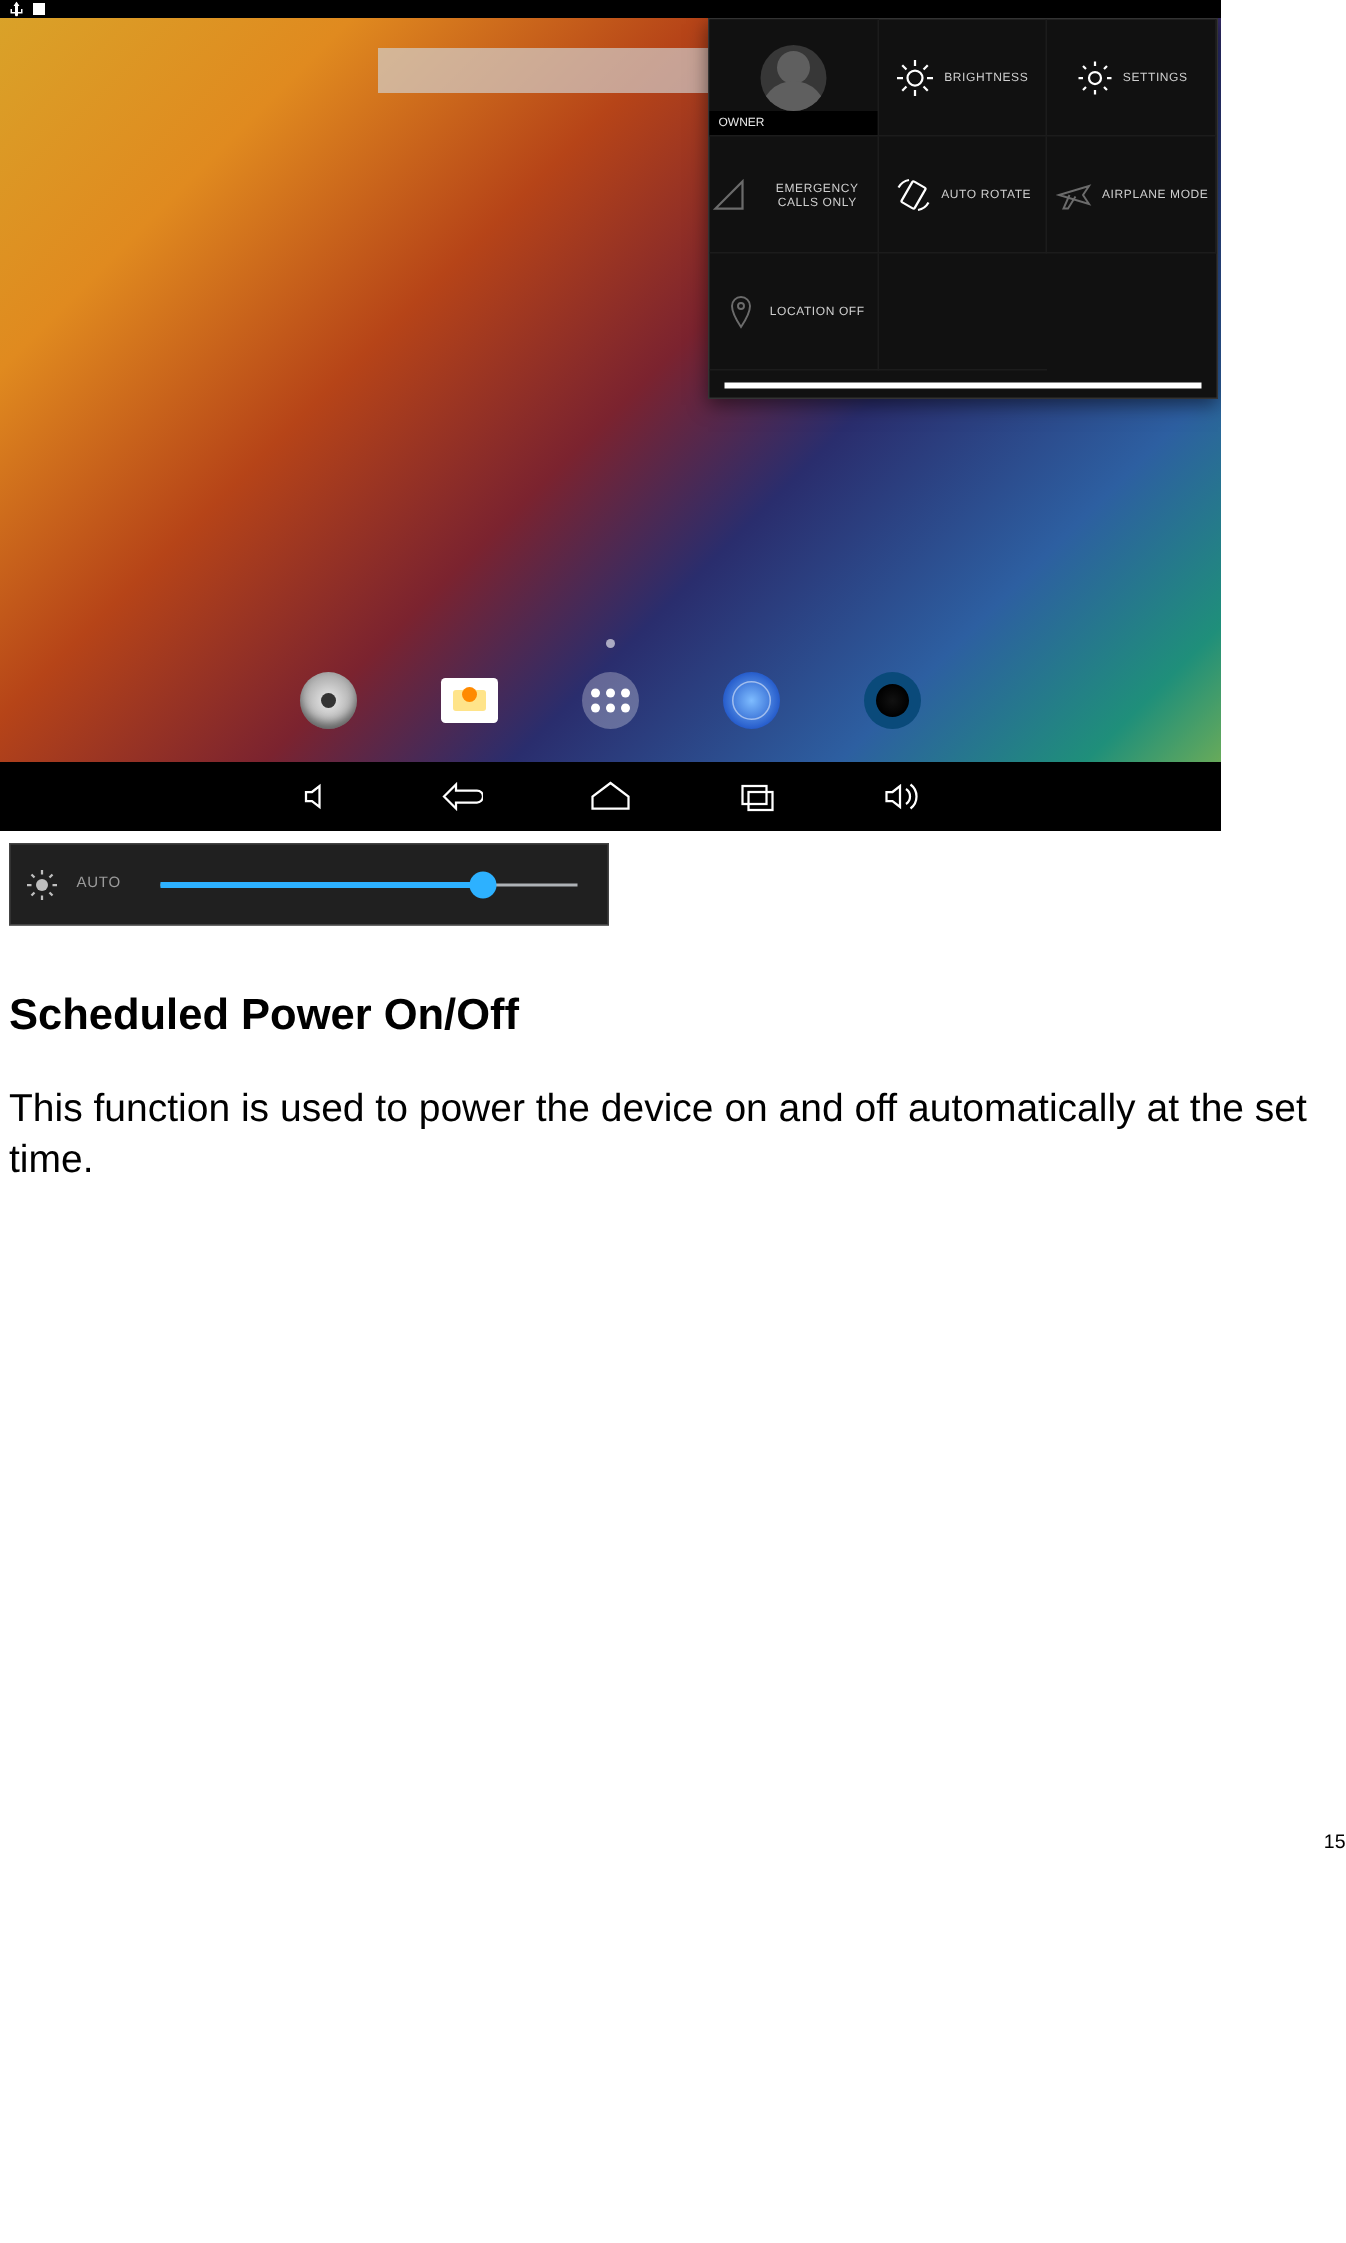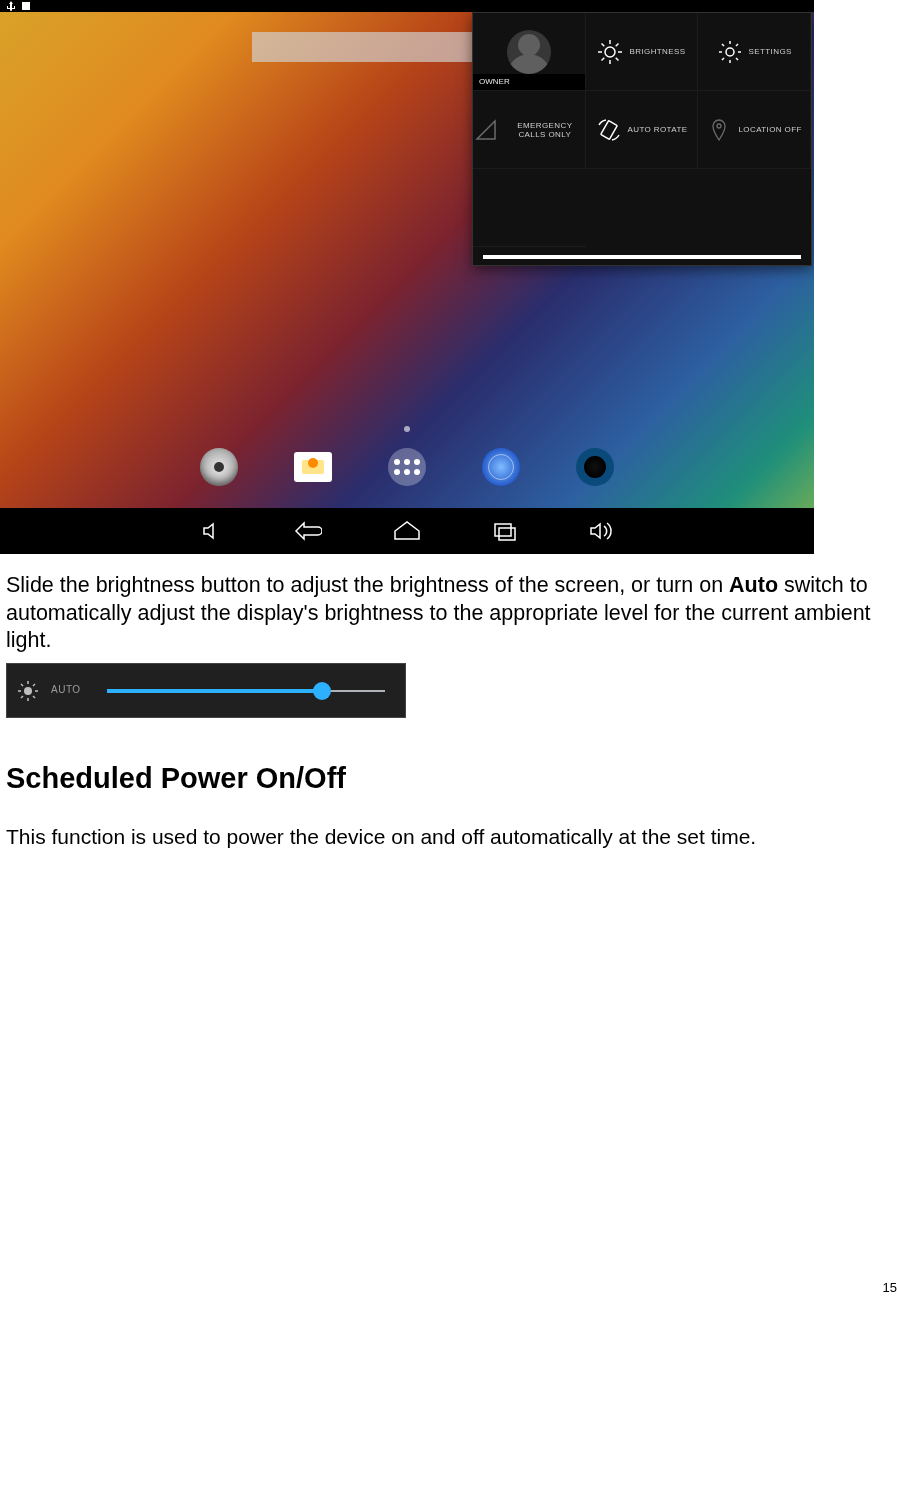--- a/index.html
+++ b/index.html
@@ -63,21 +63,21 @@
 
   
   .bc-figure { width: 400px; height: 55px; background:#202020; margin:8px 0 44px 6px; position:relative; border:1px solid #444; }
   .bc-sun { position:absolute; left:8px; top:14px; width:26px; height:26px; display:flex; align-items:center; justify-content:center; }
   .bc-auto { position:absolute; left:44px; top:20px; color:#9b9b9b; font-size:10px; letter-spacing:.5px; }
   .bc-track { position:absolute; left:100px; right:20px; top:26px; height:2px; background:#aeb2b6; }
   .bc-fill  { position:absolute; left:100px; top:25px; height:4px; width:214px; background:#2db1ff; }
   .bc-thumb { position:absolute; top:18px; left:306px; width:18px; height:18px; border-radius:50%; background:#2db1ff; }
 
   h2.sched { font-size:29px; font-weight:bold; margin:0 0 12px 6px; }
-  .para-block { padding:0 0 0 6px; font-size:21px; line-height:1.3;margin-top:28px; }
+  .para-block { padding:0 0 0 6px; font-size:26px; line-height:1.3;margin-top:28px; }
   .inline-settings-icon { display:inline-block; width:28px; height:24px; background:#3b3b3b; border:1px solid #555; vertical-align:-5px; position:relative; border-radius:2px; }
   .inline-settings-icon::before{content:"";position:absolute;inset:3px;border-radius:50%;background:radial-gradient(circle,#ddd 0%, #888 80%);}
   .inline-settings-icon::after{content:"";position:absolute;left:50%;top:50%;width:6px;height:6px;margin:-3px 0 0 -3px;border-radius:50%;background:#333;}
 
   .page-num { text-align:right; font-family:Liberation Sans, sans-serif; font-size:13px; margin-top:430px; padding-bottom:20px; }
 
   svg { display:block; }
 </style>
 </head>
 <body>
@@ -147,20 +147,28 @@
                 <path d="M3 8 A10 10 0 0 1 10 3" fill="none" stroke="#fff" stroke-width="1.5"></path>
                 <path d="M23 18 A10 10 0 0 1 16 23" fill="none" stroke="#fff" stroke-width="1.5"></path>
               </svg>
           </span>
           <span class="qs-label">AUTO ROTATE</span>
         </div>
 
         <div class="qs-tile">
           <span class="qs-icon">
             <svg width="26" height="26" viewBox="0 0 26 26">
+                <path d="M3 13 L23 7 L19 13 L23 19 Z M10 13 L6 22 L9 22 L14 14" fill="none" stroke="#6b6b6b" stroke-width="1.3"></path>
+              </svg>
+          </span>
+          <span class="qs-label">AIRPLANE MODE</span>
+        </div>
+        <div class="qs-tile">
+          <span class="qs-icon">
+            <svg width="26" height="26" viewBox="0 0 26 26">
                 <path d="M13 3 A6 6 0 0 1 19 9 C19 14 13 23 13 23 C13 23 7 14 7 9 A6 6 0 0 1 13 3 Z" fill="none" stroke="#6b6b6b" stroke-width="1.3"></path>
                 <circle cx="13" cy="9" r="2" fill="none" stroke="#6b6b6b" stroke-width="1.3"></circle>
               </svg>
           </span>
           <span class="qs-label">LOCATION OFF</span>
         </div>
         <div class="qs-tile"></div>
       </div>
       <div class="qs-underbar"></div>
     </div>
@@ -220,25 +228,20 @@
       </span>
       <span class="nav-icon">
         <svg width="26" height="24" viewBox="0 0 26 24">
             <path d="M3 9h4l5-4v14l-5-4H3z" fill="none" stroke="#fff" stroke-width="1.5"></path>
             <path d="M16 7a6 6 0 0 1 0 10M19 4a10 10 0 0 1 0 16" fill="none" stroke="#fff" stroke-width="1.5"></path>
           </svg>
       </span>
     </div>
   </div>
 
-  <div class="doc-text">
-    <p>
-      <span>Slide the brightness button to adjust the brightness of the screen, or turn on </span><span class="bold">Auto</span><span> switch to automatically adjust the display's brightness to the appropriate level for the current ambient light.</span>
-    </p>
-  </div>
 
   <div class="bc-figure">
     <span class="bc-sun">
       <svg width="22" height="22" viewBox="0 0 22 22">
           <circle cx="11" cy="11" r="4" fill="#bfbfbf"></circle>
           <g stroke="#bfbfbf" stroke-width="1.5">
             <line x1="11" y1="1" x2="11" y2="4"></line>
             <line x1="11" y1="18" x2="11" y2="21"></line>
             <line x1="1" y1="11" x2="4" y2="11"></line>
             <line x1="18" y1="11" x2="21" y2="11"></line>

